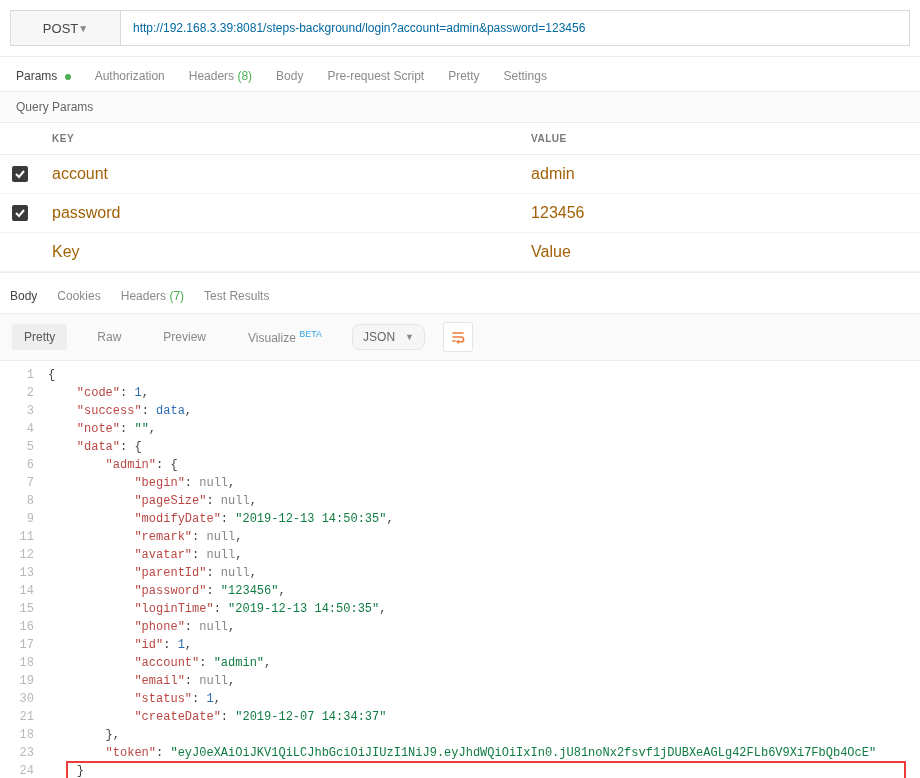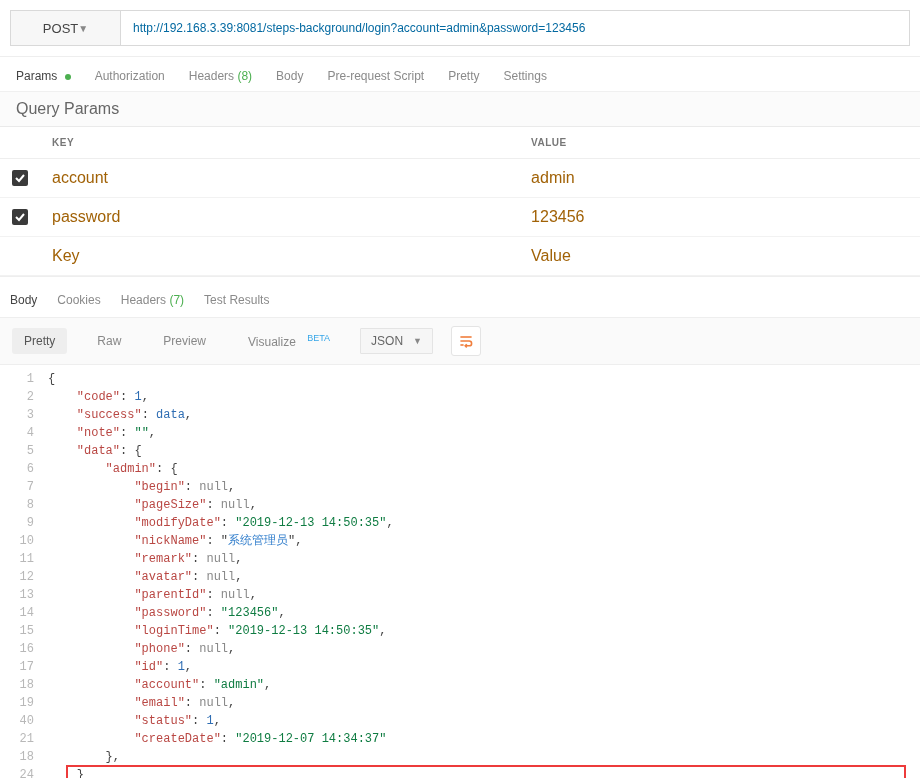--- a/index.html
+++ b/index.html
@@ -57,21 +57,21 @@
     width: 6px; height: 6px;
     border-radius: 50%;
     background: #4caf50;
     margin-left: 4px;
     vertical-align: middle;
   }
   .badge-green { color: #4caf50; }
   
   .section-label {
     padding: 8px 16px;
-    font-size: 16px;
+    font-size: 12px;
     color: #666;
     border-top: 1px solid #f0f0f0;
     border-bottom: 1px solid #eaeaea;
     background: #fbfbfb;
   }
   table.params {
     width: 100%;
     border-collapse: collapse;
   }
   table.params th {
@@ -119,27 +119,27 @@
   .pill {
     padding: 6px 12px;
     border-radius: 3px;
     font-size: 12px;
     color: #888;
   }
   .pill.active {
     background: #eee;
     color: #555;
   }
-  .beta { color: #36a6e8; font-size: 9px; vertical-align: super; margin-left: 8px; }
+  .beta { color: #36a6e8; font-size: 9px; vertical-align: super; }
   .json-dd {
     display: inline-flex;
     align-items: center;
     gap: 10px;
     border: 1px solid #e4e4e4;
-    border-radius: 1px;
+    border-radius: 8px;
     background: #f6f6f6;
     padding: 5px 10px;
     font-size: 12px;
     color: #666;
   }
   .wrap-btn {
     width: 30px; height: 30px;
     border: 1px solid #e4e4e4;
     border-radius: 3px;
     background: #fff;
@@ -317,24 +317,20 @@
       </div>
       <div class="row">
         <div class="gutter">8</div>
         <div class="code-line">            <span class="key">"pageSize"</span><span class="punc">: </span><span class="nul">null</span><span class="punc">,</span></div>
       </div>
       <div class="row">
         <div class="gutter">9</div>
         <div class="code-line">            <span class="key">"modifyDate"</span><span class="punc">: </span><span class="str">"2019-12-13 14:50:35"</span><span class="punc">,</span></div>
       </div>
       <div class="row">
-        <div class="gutter">10</div>
-        <div class="code-line">            <span class="key">"nickName"</span><span class="punc">: </span><span class="punc">"</span><span class="link">系统管理员</span><span class="punc">"</span><span class="punc">,</span></div>
-      </div>
-      <div class="row">
         <div class="gutter">11</div>
         <div class="code-line">            <span class="key">"remark"</span><span class="punc">: </span><span class="nul">null</span><span class="punc">,</span></div>
       </div>
       <div class="row">
         <div class="gutter">12</div>
         <div class="code-line">            <span class="key">"avatar"</span><span class="punc">: </span><span class="nul">null</span><span class="punc">,</span></div>
       </div>
       <div class="row">
         <div class="gutter">13</div>
         <div class="code-line">            <span class="key">"parentId"</span><span class="punc">: </span><span class="nul">null</span><span class="punc">,</span></div>
@@ -357,32 +353,36 @@
       </div>
       <div class="row">
         <div class="gutter">18</div>
         <div class="code-line">            <span class="key">"account"</span><span class="punc">: </span><span class="str">"admin"</span><span class="punc">,</span></div>
       </div>
       <div class="row">
         <div class="gutter">19</div>
         <div class="code-line">            <span class="key">"email"</span><span class="punc">: </span><span class="nul">null</span><span class="punc">,</span></div>
       </div>
       <div class="row">
-        <div class="gutter">40</div>
+        <div class="gutter">30</div>
         <div class="code-line">            <span class="key">"status"</span><span class="punc">: </span><span class="num">1</span><span class="punc">,</span></div>
       </div>
       <div class="row">
         <div class="gutter">21</div>
         <div class="code-line">            <span class="key">"createDate"</span><span class="punc">: </span><span class="str">"2019-12-07 14:34:37"</span></div>
       </div>
       <div class="row">
         <div class="gutter">18</div>
         <div class="code-line">        <span class="brace">}</span><span class="punc">,</span></div>
       </div>
       <div class="row">
+        <div class="gutter">23</div>
+        <div class="code-line">        <span class="key">"token"</span><span class="punc">: </span><span class="str">"eyJ0eXAiOiJKV1QiLCJhbGciOiJIUzI1NiJ9.eyJhdWQiOiIxIn0.jU81noNx2fsvf1jDUBXeAGLg42FLb6V9Xi7FbQb4OcE"</span></div>
+      </div>
+      <div class="row">
         <div class="gutter">24</div>
         <div class="code-line">    <span class="brace">}</span></div>
       </div>
 
   <div class="token-hl" style="top: 400px; width: 840px;"></div>
     </div>
 
 </div>
 
 </body></html>

